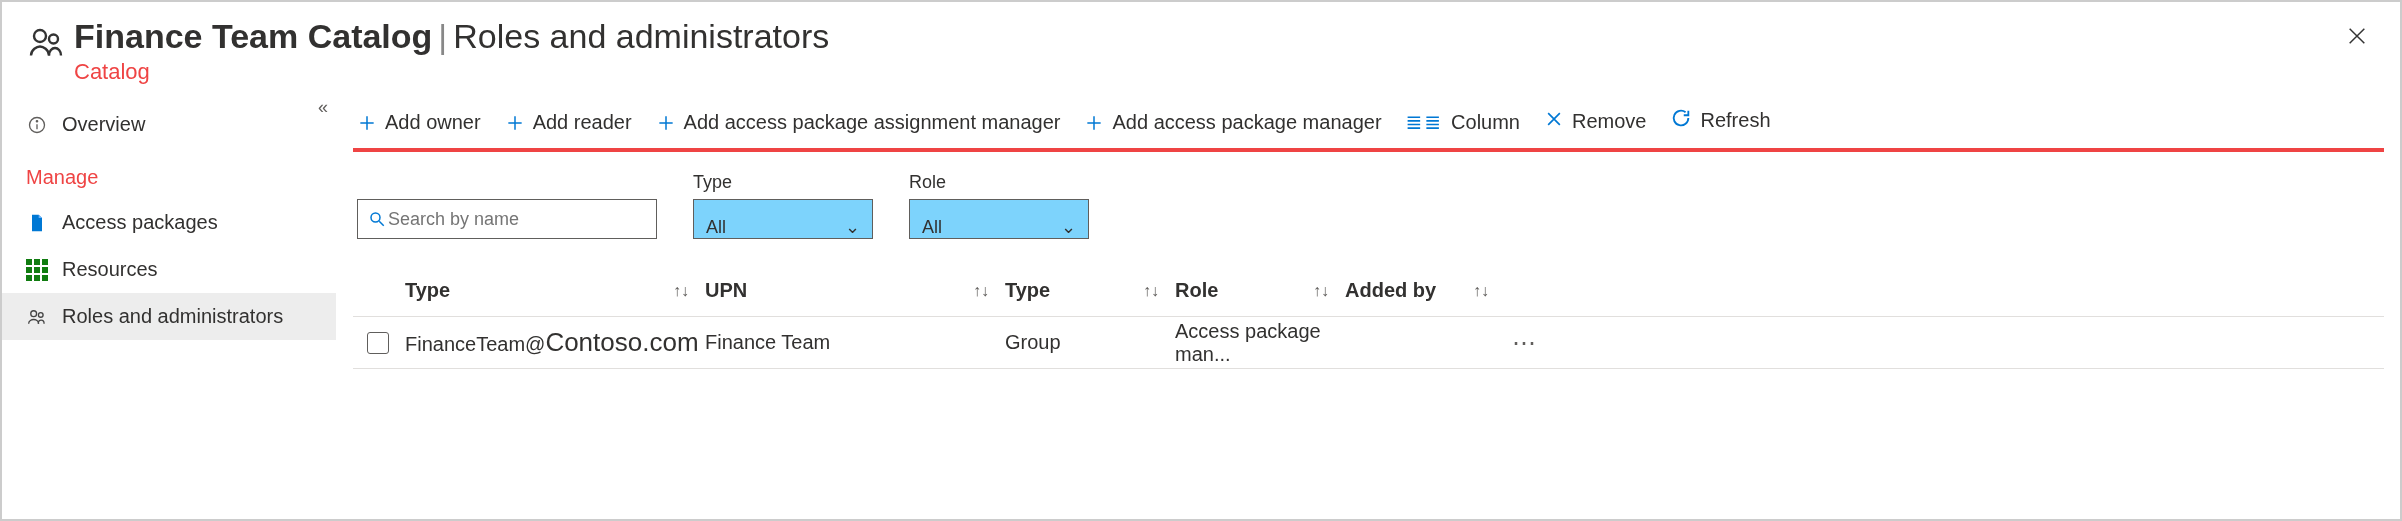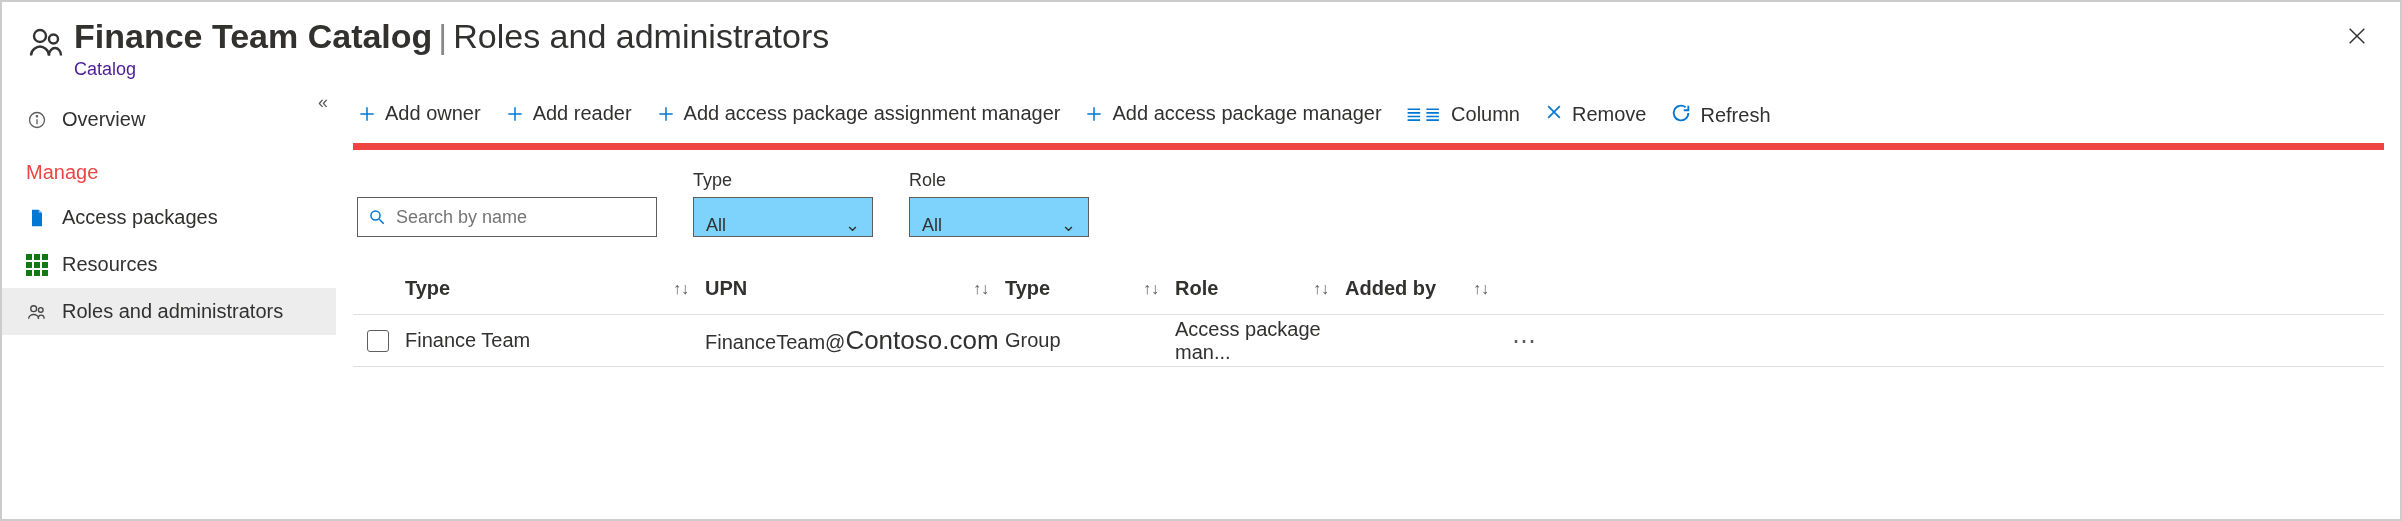--- a/index.html
+++ b/index.html
@@ -6,48 +6,48 @@
   html, body { margin:0; padding:0; font-family: "Segoe UI", Arial, sans-serif; color:#323130; background:#fff; }
   .frame { width:2402px; height:521px; border:2px solid #ccc; position:relative; display:flex; flex-direction:column; }
 
   .header { display:flex; align-items:flex-start; padding:16px 24px 8px 24px; }
   .header-icon { width:40px; height:40px; margin-right:8px; display:flex; align-items:flex-start; justify-content:center; padding-top:6px;}
   .header-icon svg { width:36px; height:36px; stroke:#333; fill:none; stroke-width:1.6;}
   .header-text { flex:1; }
   .title-line { font-size:34px; font-weight:400; line-height:1.1; }
   .title-strong { font-weight:600; }
   .title-sep { color:#888; padding:0 6px; font-weight:300;}
-  .subtitle { font-size:18px; color:#4c1d95; margin-top:4px; }
+  .subtitle { font-size:22px; color:#ef4444; margin-top:4px; }
   .close-btn { font-size:28px; color:#555; cursor:pointer; padding:4px 8px; }
 
   .body { flex:1; display:flex; overflow:hidden; }
 
   .sidebar { width:335px; border-right:1px solid transparent; padding:8px 0 0 0; position:relative;}
   .collapse-chev { position:absolute; top:4px; right:8px; color:#605e5c; font-size:18px; cursor:pointer;}
   .side-item { display:flex; align-items:center; gap:14px; padding:12px 20px 12px 24px; font-size:20px; cursor:pointer; }
   .side-item.selected { background:#ededed; }
   .side-item .icon { width:22px; height:22px; display:flex; align-items:center; justify-content:center; }
   .side-section-title { font-size:20px; font-weight:400; color:#ef4444; padding:18px 24px 10px 24px; }
   .icon-info svg { stroke:#605e5c; fill:none; stroke-width:1.6;}
   .icon-grid { display:grid; grid-template-columns: repeat(3,6px); grid-template-rows: repeat(3,6px); gap:2px; }
   .icon-grid span { background:#107c10; }
   .icon-file svg { fill:#0078d4; }
   .icon-people svg { stroke:#444; fill:none; stroke-width:1.6;}
 
   .main { flex:1; padding:4px 16px 0 16px; display:flex; flex-direction:column; }
-  .toolbar { display:flex; align-items:flex-start; gap:24px; padding:10px 0 14px 4px; border-bottom:7px solid #ef4444; flex-wrap:nowrap;}
+  .toolbar { display:flex; align-items:flex-end; gap:24px; padding:10px 0 14px 4px; border-bottom:4px solid #ef4444; flex-wrap:nowrap;}
   .tb-btn { display:flex; align-items:center; gap:8px; color:#323130; font-size:20px; cursor:pointer; white-space:nowrap;}
   .tb-btn .picon { color:#0078d4; display:flex; align-items:center; }
   .tb-btn .picon svg { width:20px; height:20px; stroke:#0078d4; fill:none; stroke-width:1.8;}
   .tb-btn .xicon svg { stroke:#0078d4; stroke-width:2; fill:none; width:20px; height:20px;}
   .tb-btn .listicon { color:#0078d4; font-size:20px; letter-spacing:2px;}
   .tb-btn .refreshicon svg{ stroke:#0078d4; fill:none; stroke-width:2; width:22px; height:22px;}
 
   .filters { display:flex; align-items:flex-end; gap:36px; padding:20px 0 10px 4px; }
-  .search-box { display:flex; align-items:center; border:1px solid #605e5c; width:300px; height:40px; padding:0 10px; gap:8px; }
+  .search-box { display:flex; align-items:center; border:1px solid #605e5c; width:300px; height:40px; padding:0 10px; }
   .search-box svg { width:18px; height:18px; stroke:#0078d4; fill:none; stroke-width:2;}
   .search-box input { border:none; outline:none; font-size:18px; flex:1; color:#605e5c; background:transparent;}
   .filter { display:flex; flex-direction:column; gap:6px;}
   .filter-label { font-size:18px; color:#323130; }
   .select-box { border:1px solid #605e5c; height:40px; min-width:180px; display:flex; align-items:flex-end; justify-content:space-between; padding:0 12px; font-size:18px; cursor:pointer; background:#7dd3fc;}
   .select-box .chev { color:#323130; }
 
   .table { margin-top:16px; }
   .thead, .trow { display:grid; grid-template-columns: 52px 300px 300px 170px 170px 160px 40px; align-items:center; border-bottom:1px solid #e1dfdd; min-height:52px; font-size:20px;}
   .thead { font-weight:600; color:#323130; }
@@ -244,24 +244,24 @@
             <span>Added by</span>
               <span class="sort">↑↓</span>
           </div>
           <div></div>
         </div>
 
         <div class="trow">
           <div>
               <div class="checkbox"></div>
             </div>
-          <div>Finance Team</div>
           <div>
             <span>FinanceTeam@</span><span class="upn-dom">Contoso.com</span>
           </div>
+          <div>Finance Team</div>
           <div>Group</div>
           <div>Access package man...</div>
           <div></div>
           <div class="row-actions">⋯</div>
         </div>
       </div>
 
     </div>
   </div>
 </div>

